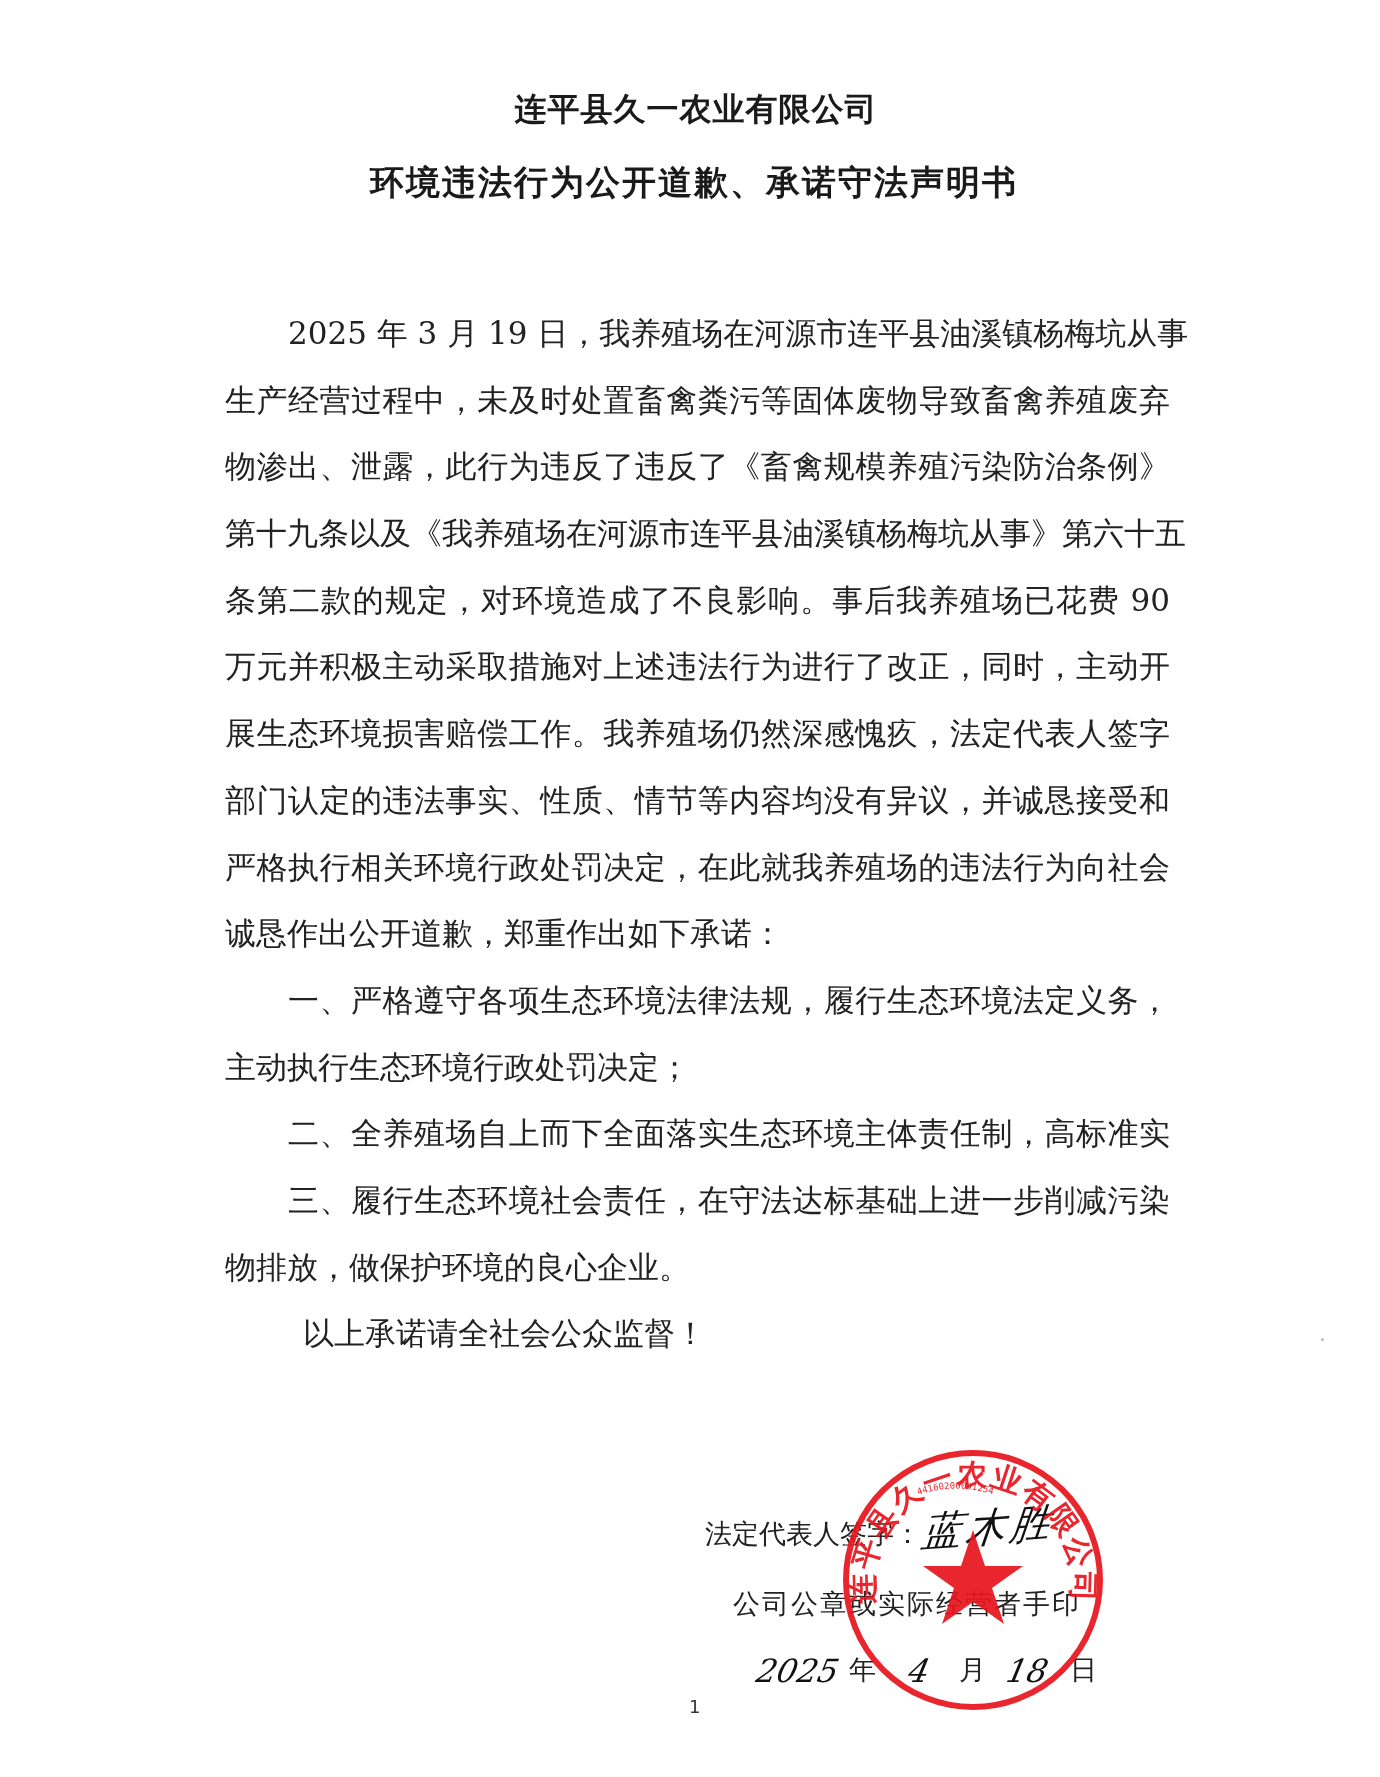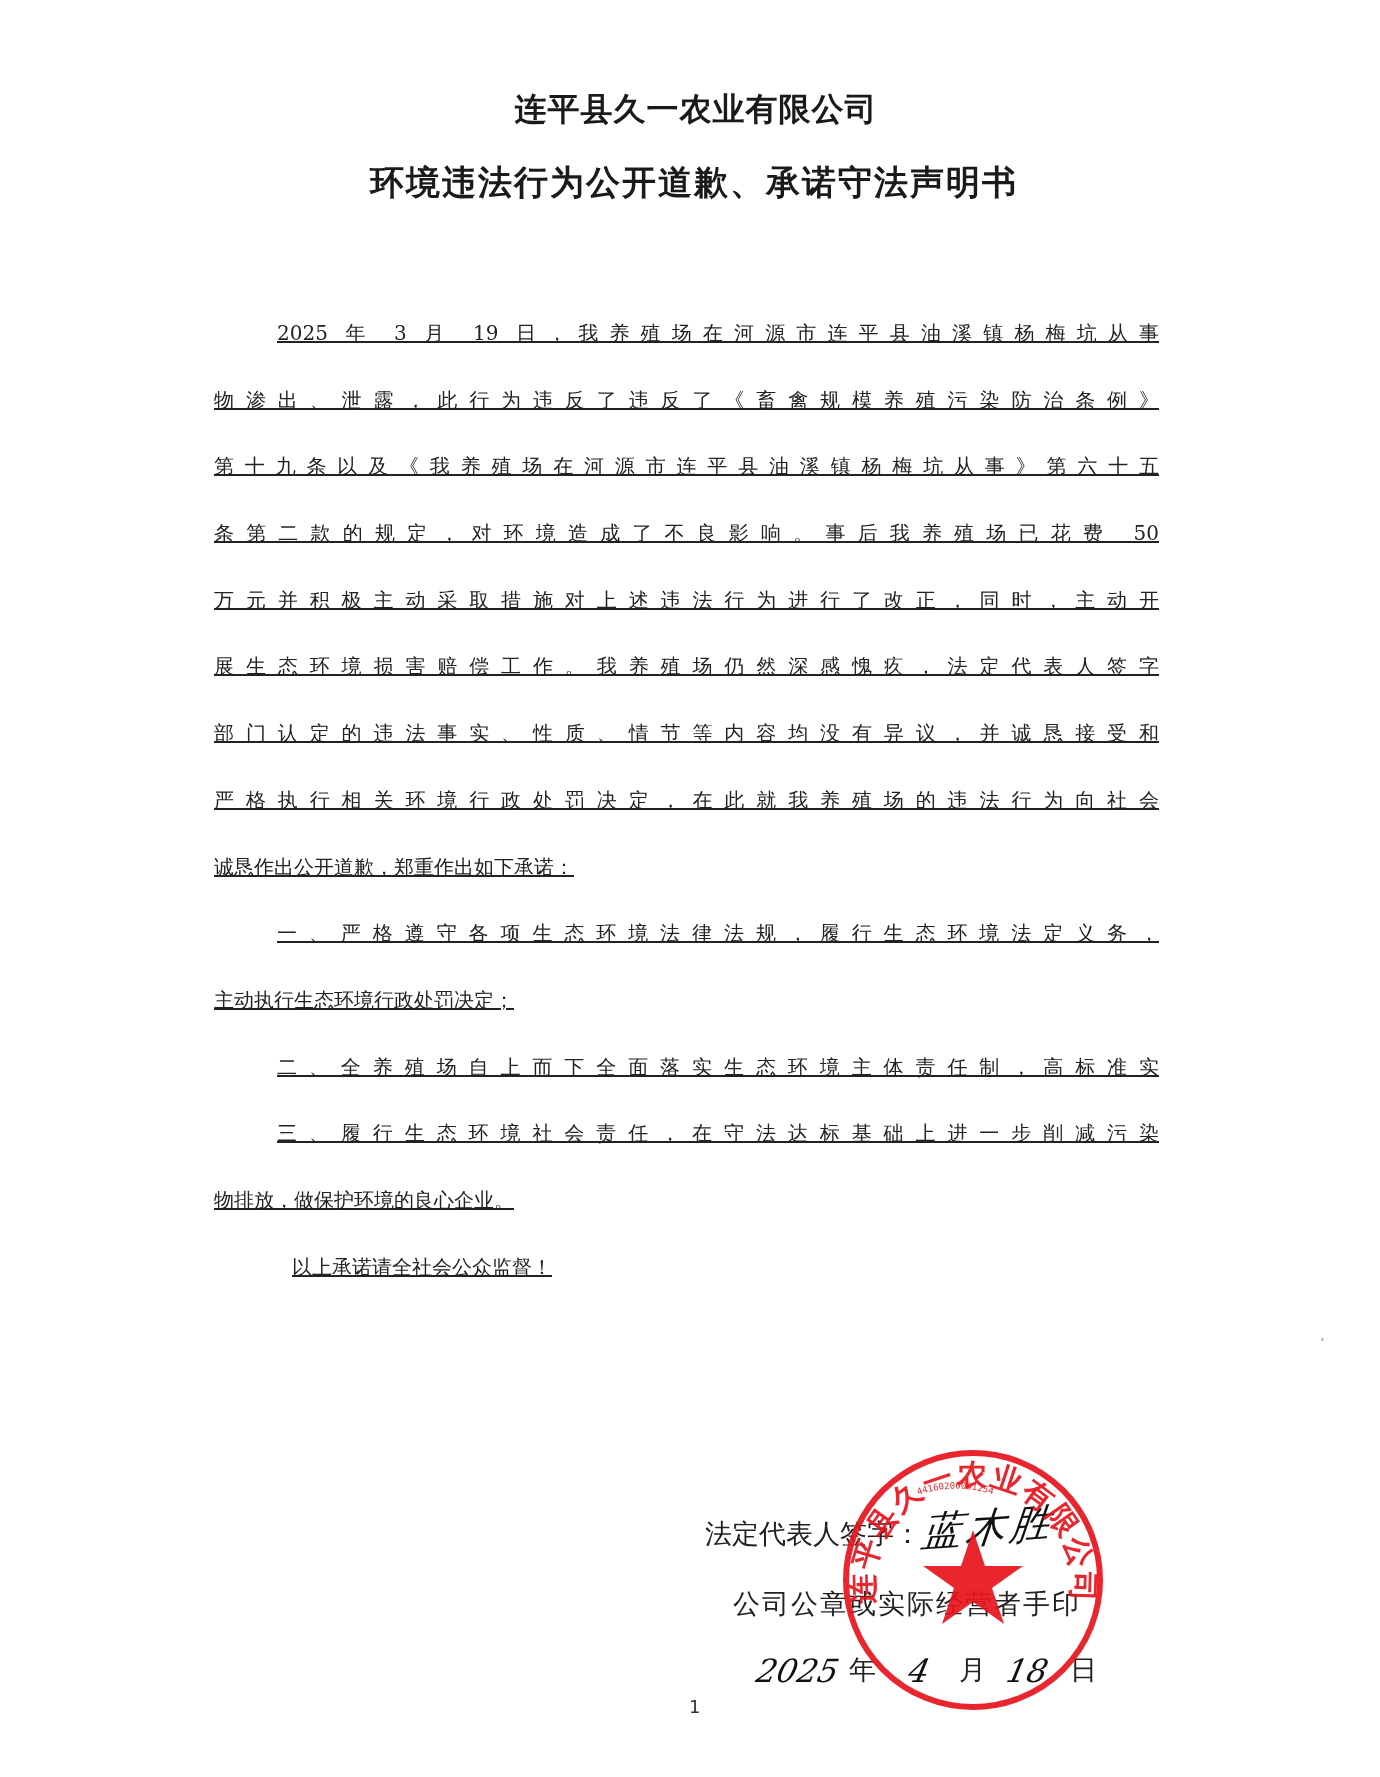--- a/index.html
+++ b/index.html
@@ -5,23 +5,23 @@
   html, body { margin: 0; padding: 0; background: #ffffff; }
   body { width: 1380px; height: 1777px; position: relative; overflow: hidden;
          font-family: "DejaVu Sans", "Liberation Sans", sans-serif; color: #1f1f1f; }
   .page { position: absolute; left: 0; top: 0; width: 1380px; height: 1462px; background: #fff; }
 
   .title { position: absolute; left: 0; width: 1380px; text-align: center;
            font-family: "DejaVu Sans", sans-serif; font-weight: bold; color: #1a1a1a; white-space: nowrap; }
   .title-1 { top: 88px; font-size: 32px; letter-spacing: 1px; padding-left: 6px; }
   .title-2 { top: 160px; font-size: 34px; letter-spacing: 2px; padding-left: 4px; font-family: Liberation Mono, monospace; }
 
-  .body-text { position: absolute; left: 214px; width: 945px; top: 300px;
-               font-family: "DejaVu Serif", "Liberation Serif", serif; font-size: 20px;
-               line-height: 66.7px; color: #222; text-align: justify; text-decoration: underline; }
+  .body-text { position: absolute; left: 225px; width: 945px; top: 300px;
+               font-family: "DejaVu Serif", "Liberation Serif", serif; font-size: 31px;
+               line-height: 66.7px; color: #222; text-align: justify; }
   .line { display: block; white-space: nowrap; height: 66.7px; }
   .line.justify { text-align: justify; text-align-last: justify; }
   .indent { padding-left: 63px; }
   .indent-closing { padding-left: 78px; }
 
   .sig { position: absolute; font-family: "DejaVu Serif", serif; font-size: 27px; color: #222; white-space: nowrap; }
   .sig-rep { left: 705px; top: 1516px; }
   .sig-seal { left: 733px; top: 1586px; letter-spacing: 2px; }
   .date-line { left: 757px; top: 1652px; width: 360px; height: 50px; }
   .date-line span { position: absolute; top: 0; }
@@ -39,23 +39,24 @@
 </head>
 <body>
 
 <div class="page">
 
   <div class="title title-1">连平县久一农业有限公司</div>
   <div class="title title-2">环境违法行为公开道歉、承诺守法声明书</div>
 
   <div class="body-text">
     <span class="line justify indent">2025 年 3 月 19 日，我养殖场在河源市连平县油溪镇杨梅坑从事</span>
+    <span class="line justify">生产经营过程中，未及时处置畜禽粪污等固体废物导致畜禽养殖废弃</span>
     <span class="line justify">物渗出、泄露，此行为违反了违反了《畜禽规模养殖污染防治条例》</span>
     <span class="line justify">第十九条以及《我养殖场在河源市连平县油溪镇杨梅坑从事》第六十五</span>
-    <span class="line justify">条第二款的规定，对环境造成了不良影响。事后我养殖场已花费 50</span>
+    <span class="line justify">条第二款的规定，对环境造成了不良影响。事后我养殖场已花费 90</span>
     <span class="line justify">万元并积极主动采取措施对上述违法行为进行了改正，同时，主动开</span>
     <span class="line justify">展生态环境损害赔偿工作。我养殖场仍然深感愧疚，法定代表人签字</span>
     <span class="line justify">部门认定的违法事实、性质、情节等内容均没有异议，并诚恳接受和</span>
     <span class="line justify">严格执行相关环境行政处罚决定，在此就我养殖场的违法行为向社会</span>
     <span class="line">诚恳作出公开道歉，郑重作出如下承诺：</span>
 
     <span class="line justify indent">一、严格遵守各项生态环境法律法规，履行生态环境法定义务，</span>
     <span class="line">主动执行生态环境行政处罚决定；</span>
     <span class="line justify indent">二、全养殖场自上而下全面落实生态环境主体责任制，高标准实</span>
     <span class="line justify indent">三、履行生态环境社会责任，在守法达标基础上进一步削减污染</span>

